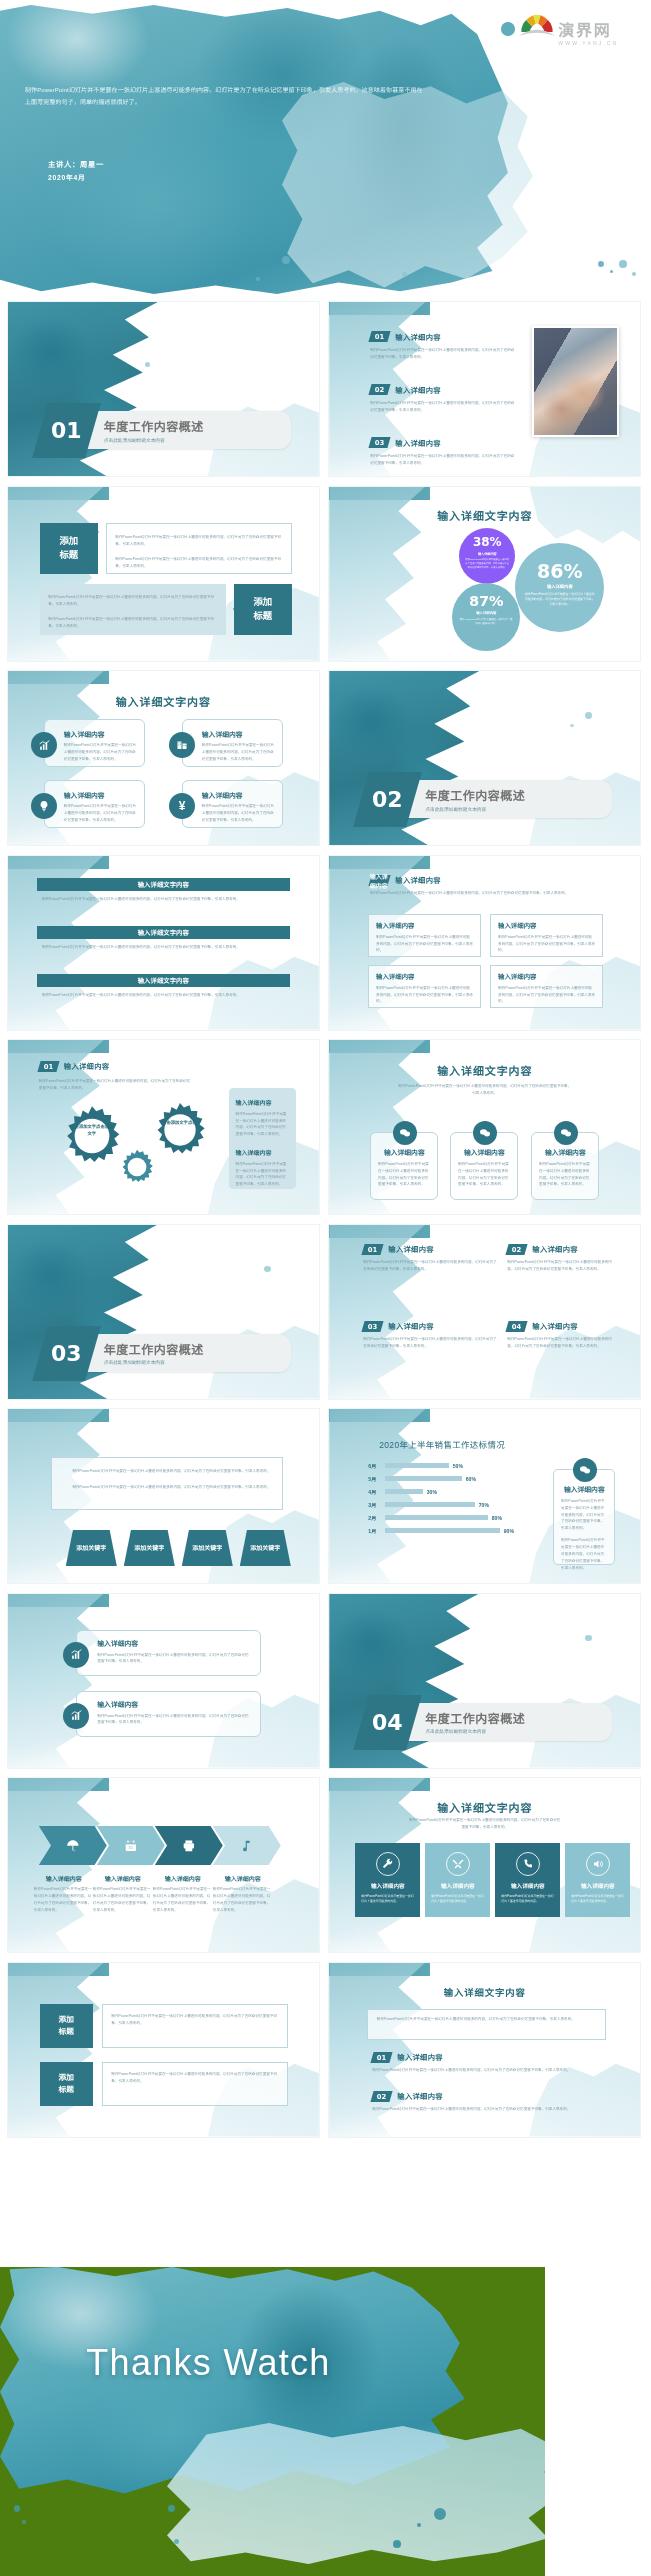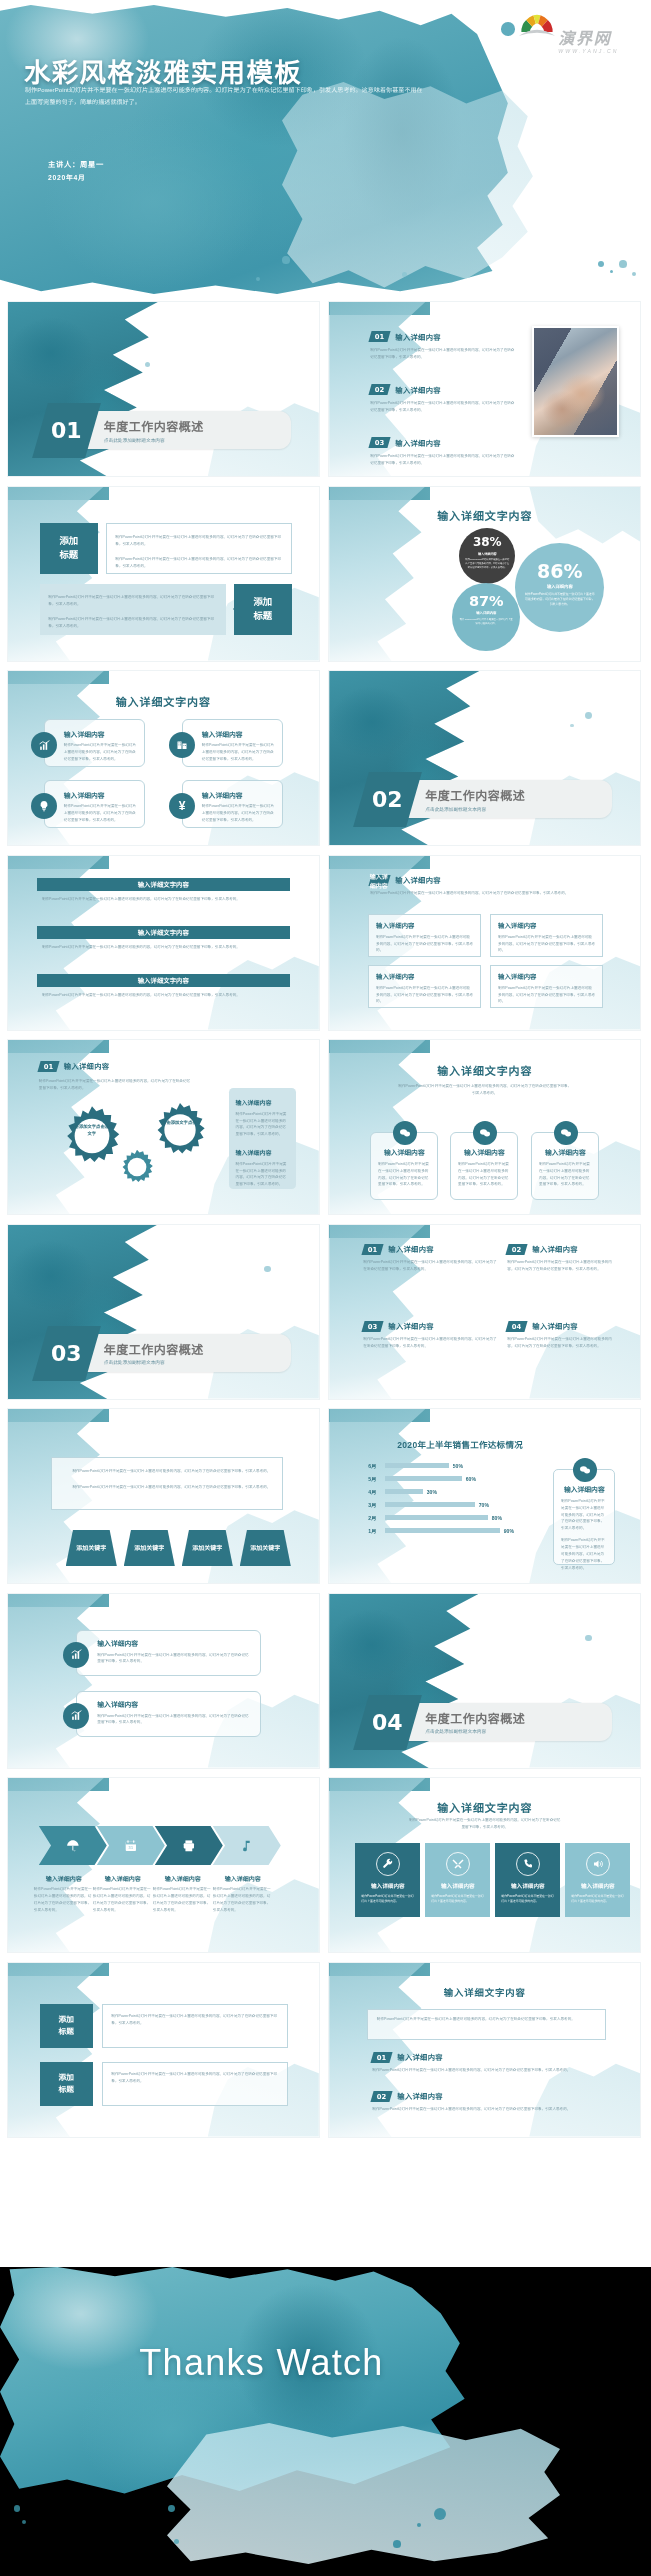--- a/index.html
+++ b/index.html
@@ -49,21 +49,21 @@
     letter-spacing:0.7px;
   }
   #hero .speaker div:last-child { font-size:6.8px; }
 
   
   .drop { position:absolute; border-radius:50%; background:#4ea3b6; opacity:.8; }
 
   
   #logo { position:absolute; right:13.7px; top:5.1px; width:118px; height:36px; z-index:9; }
   #logo .arch { position:absolute; left:0; top:3.4px; width:36px; height:29px; }
-  #logo .txt { position:absolute; left:39px; top:20px;font-style:italic; }
+  #logo .txt { position:absolute; left:39px; top:12px; }
   #logo .txt .cn { font-size:16px; font-weight:bold; color:#b9bcbe; letter-spacing:1.7px; font-family:"DejaVu Sans",sans-serif; }
   #logo .txt .en { font-size:5.1px; color:#c3c6c8; letter-spacing:2.1px; margin-top:-0.9px; }
 
   
   .grid { position:absolute; left:0; top:301px; width:651px; }
   .row { display:flex; gap:8.5px; padding:0 6.8px; margin-bottom:8.5px; }
   .slide {
     position:relative; width:313px; height:176px; background:#fff;
     border:0.9px solid #eef3f5; overflow:hidden; flex:0 0 313px;
   }
@@ -185,21 +185,21 @@
     display:flex; align-items:center; justify-content:center;
   }
 
   
   .tile { position:absolute; width:65px; height:74px; display:flex; flex-direction:column; align-items:center; padding-top:9.4px; }
   .tile .ring { width:24px; height:24px; border-radius:50%; border:1px solid rgba(255,255,255,.85); display:flex; align-items:center; justify-content:center; }
   .tile .tt { font-size:5.6px; font-weight:bold; color:#fff; margin-top:6px;}
   .tile .tb { font-size:2.9px; line-height:1.8; color:rgba(255,255,255,.9); padding:3.4px 6px 0; text-align:left;}
 
   
-  #ending { position:absolute; left:0; top:2267px; width:651px; height:309px; overflow:hidden; background:#000000;text-decoration:underline;}
+  #ending { position:absolute; left:0; top:2267px; width:545px; height:309px; overflow:hidden; background:#4d7c0f;text-decoration:underline;}
   #ending .p1{
     position:absolute; left:0; top:0; width:479px; height:231px;
     background:
       radial-gradient(ellipse 111px 81px at 81px 47px, rgba(255,255,255,.5), transparent 70%),
       radial-gradient(ellipse 103px 111px at 308px 94px, rgba(30,115,135,.72), transparent 70%),
       radial-gradient(ellipse 128px 103px at 171px 162px, rgba(85,172,188,.7), transparent 72%),
       linear-gradient(165deg,#74bcc8 0%,#4fa5b6 45%,#3590a5 75%,#68b5c3 100%);
     clip-path: polygon(2% 1%,12% 0,24% 4%,36% 0,48% 5%,60% 1%,70% 6%,78% 2%,86% 9%,92% 20%,96% 33%,93% 45%,97% 57%,90% 66%,94% 78%,84% 86%,74% 94%,62% 88%,50% 97%,38% 90%,26% 98%,14% 92%,4% 96%,0 82%,3% 68%,0 54%,4% 40%,0 26%,3% 12%);
   }
   #ending .p2{
@@ -232,21 +232,20 @@
 
   <div class="drop" style="left:501px;top:22px;width:13.7px;height:13.7px;opacity:.9;"></div>
   <div class="drop" style="left:598px;top:261px;width:6px;height:6px;"></div>
   <div class="drop" style="left:610px;top:270px;width:3.4px;height:3.4px;"></div>
   <div class="drop" style="left:619px;top:260px;width:7.7px;height:7.7px;opacity:.6;"></div>
   <div class="drop" style="left:632px;top:272px;width:4.3px;height:4.3px;opacity:.55;"></div>
   <div class="drop" style="left:282px;top:256px;width:7.7px;height:7.7px;opacity:.55;background:#7cc0cd;"></div>
   <div class="drop" style="left:256px;top:277px;width:4.3px;height:4.3px;opacity:.5;background:#7cc0cd;"></div>
   <div class="drop" style="left:402px;top:272px;width:5.1px;height:5.1px;opacity:.5;background:#7cc0cd;"></div>
 
-  <h1>水彩风格淡雅实用模板</h1>
   <div class="sub">制作PowerPoint幻灯片并不是要在一张幻灯片上塞进尽可能多的内容。幻灯片是为了在听众记忆里留下印象，引发人思考的。这意味着你甚至不用在上面写完整的句子，简单的描述就很好了。</div>
   <div class="speaker">
     <div>主讲人：周星一</div>
     <div>2020年4月</div>
   </div>
 
   <div id="logo">
     <svg class="arch" viewBox="0 0 60 48">
       <path d="M4 40 A26 26 0 0 1 12 20 L22 31 A12 12 0 0 0 18 40 Z" fill="#2f8f4e"></path>
       <path d="M12 20 A26 26 0 0 1 24 12 L28 26 A12 12 0 0 0 22 31 Z" fill="#e8a61c"></path>
@@ -343,21 +342,21 @@
       </div>
     </div>
 
     <div class="slide">
       <div class="s-topbar"></div>
       <div class="s-left"></div>
       <div class="s-right top"></div>
       <div class="sl-title t-center" style="top:20.5px;">输入详细文字内容</div>
 
 
-      <div class="pc" style="left:130px;top:41px;width:56px;height:56px;background:#404040;padding-top:7.7px;">
+      <div class="pc" style="left:130px;top:41px;width:56px;height:56px;background:#8b5cf6;padding-top:7.7px;">
         <div class="v" style="font-size:12px;">38%</div>
         <div class="lb" style="font-size:3.1px;">输入详细内容</div>
         <div class="bd" style="font-size:2.3px;line-height:1.6;">制作PowerPoint幻灯片并不是要在一张幻灯片上塞进尽可能多的内容。幻灯片是为了在听众记忆里留下印象，引发人思考的。</div>
       </div>
 
       <div class="pc" style="left:123px;top:96px;width:68px;height:68px;background:#7cbac8;padding-top:10.3px;">
         <div class="v" style="font-size:14.5px;">87%</div>
         <div class="lb" style="font-size:3.4px;">输入详细内容</div>
         <div class="bd" style="font-size:2.4px;line-height:1.6;">制作PowerPoint幻灯片并不是要在一张幻灯片上塞进尽可能多的内容。</div>
       </div>
@@ -676,21 +675,21 @@
       <div class="trap" style="left:232px;top:121px;">
           <span>添加关键字</span>
         </div>
     </div>
 
     <div class="slide">
       <div class="s-topbar"></div>
       <div class="s-left"></div>
       <div class="s-right"></div>
 
-      <div style="position:absolute;left:68px;top:29px;font-size:8.5px;font-weight:bold;color:#2a6c7c;letter-spacing:0.3px;">2020年上半年销售工作达标情况</div>
+      <div style="position:absolute;left:50px;top:29px;font-size:8.5px;font-weight:normal;color:#2a6c7c;letter-spacing:0.3px;">2020年上半年销售工作达标情况</div>
 
       <div id="chart-bars" style="position:absolute;left:39px;top:53px;width:171px;">
           <div class="bar-row">
             <span class="lbl">6月</span>
             <span class="bar" style="width: 64px; background: rgb(170, 207, 218);"></span>
             <span class="val">50%</span>
           </div>
           <div class="bar-row">
             <span class="lbl">5月</span>
             <span class="bar" style="width: 77px; background: rgb(170, 207, 218);"></span>

